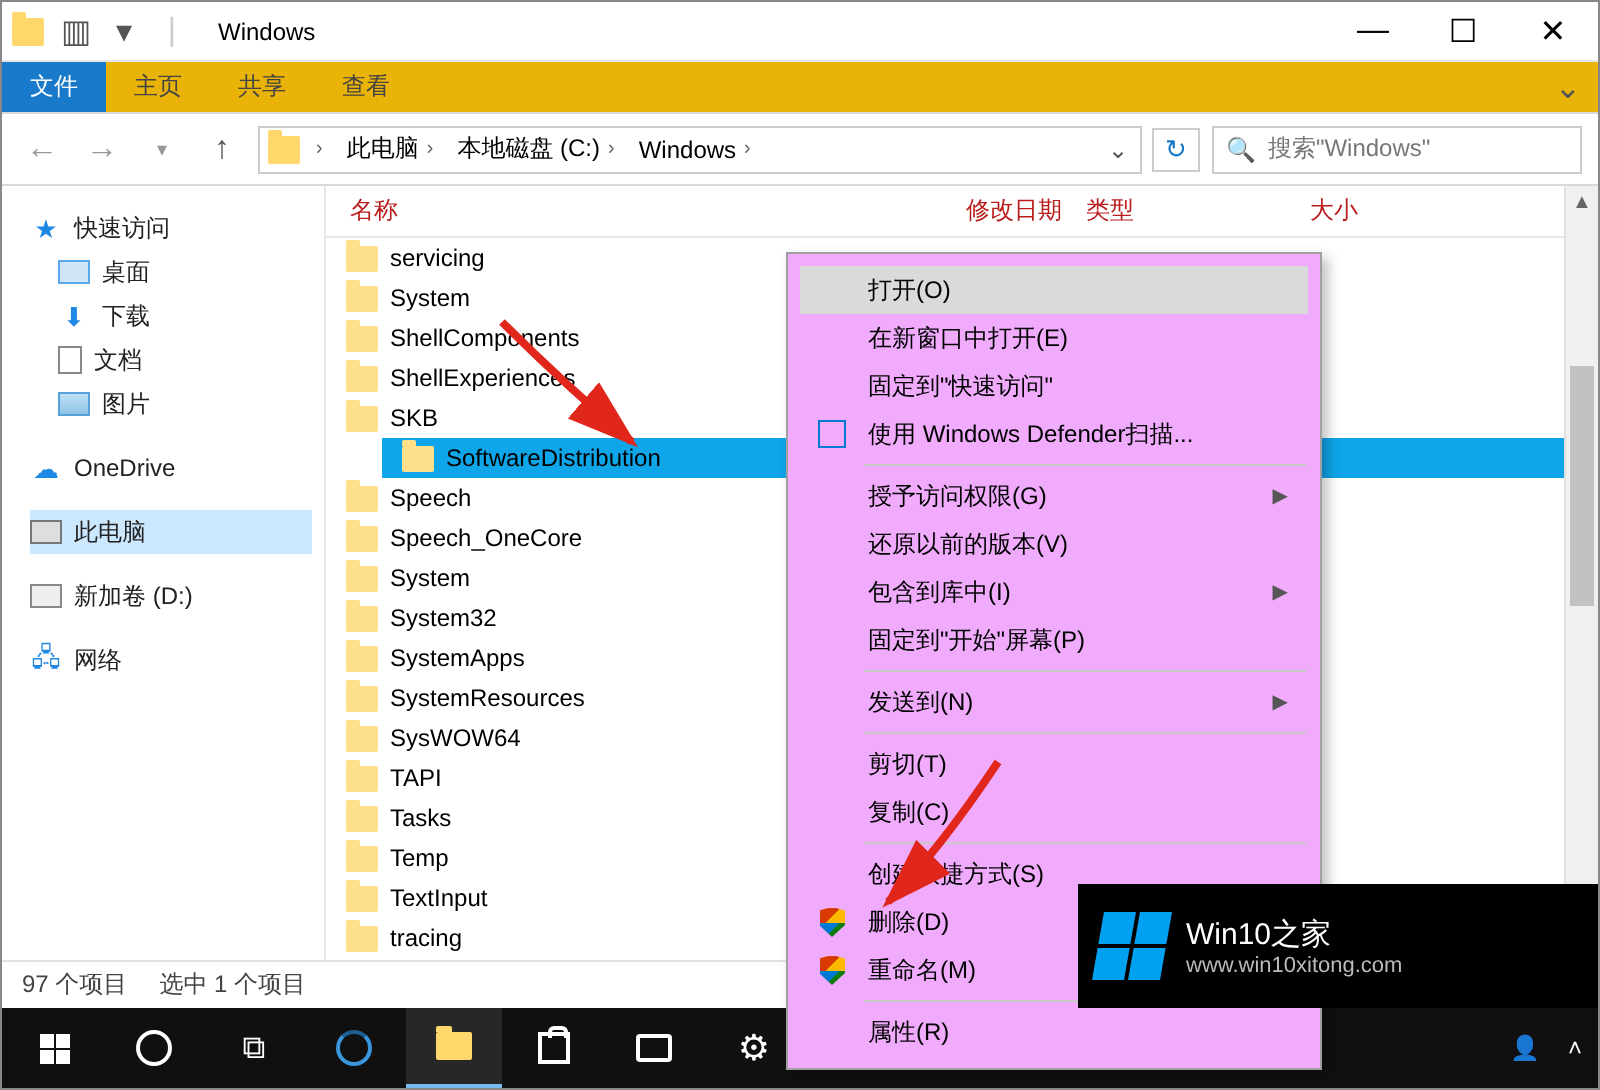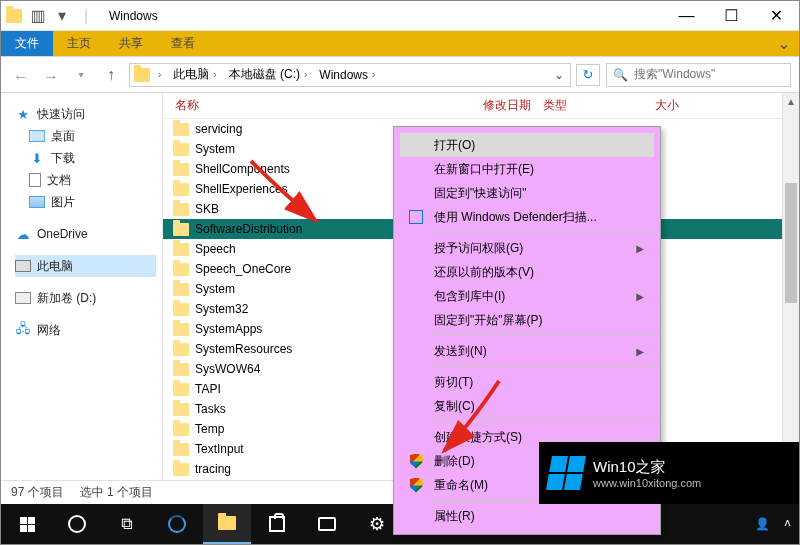--- a/index.html
+++ b/index.html
@@ -60,21 +60,21 @@
 .cols { display:flex; height:26px; align-items:center; border-bottom:1px solid #e8e8e8; color:#b91c1c; }
 .cols .col { padding-left:12px; }
 .col.name { width:250px; }
 .col.date { width:118px;text-align:right; }
 .col.type { width:112px; }
 .col.size { width:80px; }
 .rows { }
 .row { display:flex; align-items:center; height:20px; padding-left:10px; gap:6px; }
 .row .fico { width:16px; height:13px; background:#ffe08a; border-radius:1px; position:relative; }
 .row .fico::before { content:''; position:absolute; top:-3px; left:0; width:7px; height:3px; background:#ffe08a; border-radius:1px 1px 0 0; }
-.row.sel { background:#0f766e; }
+.row.sel { background:#0ea5e9;margin-left:28px; }
 .scrollbar { position:absolute; right:0; top:0; bottom:0; width:17px; background:#f0f0f0; border-left:1px solid #e1e1e1; }
 .scrollbar .arr { height:17px; display:flex; align-items:center; justify-content:center; color:#666; font-size:10px; }
 .scrollbar .thumb { position:absolute; left:2px; right:2px; top:90px; height:120px; background:#c2c2c2; }
 
 
 .status { height:24px; border-top:1px solid #e1e1e1; display:flex; align-items:center; font-size:12px; color:#444; padding:0 10px; gap:16px; background:#fff; }
 
 
 .taskbar { height:40px; background:#101010; display:flex; align-items:center; padding:0 2px; gap:2px; position:relative; }
 .taskbar .tbtn { width:48px; height:40px; display:flex; align-items:center; justify-content:center; color:#fff; }

